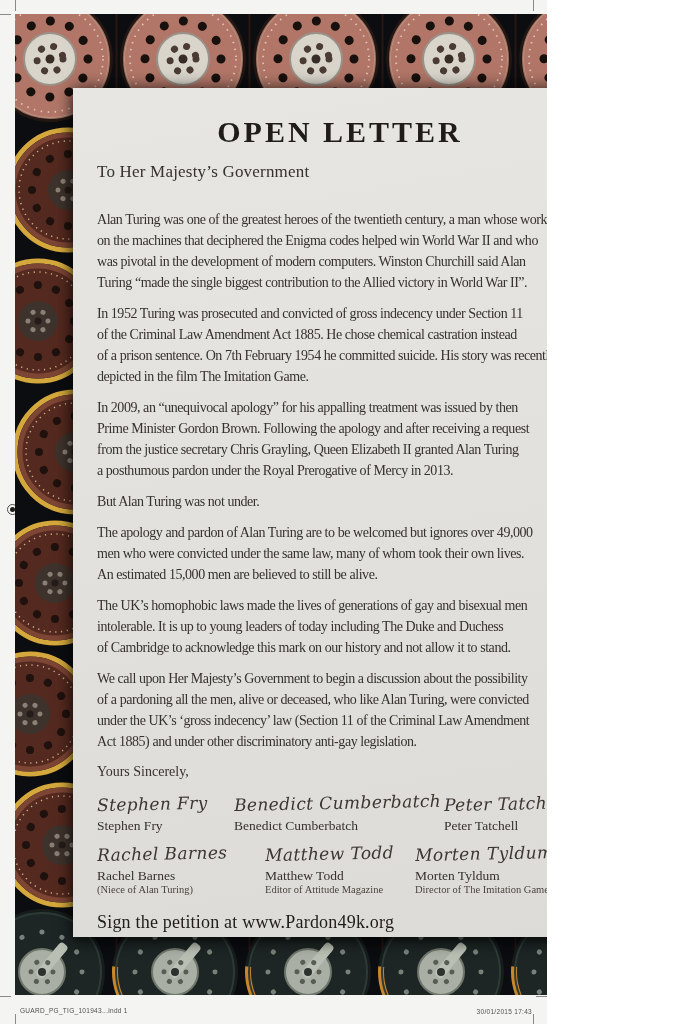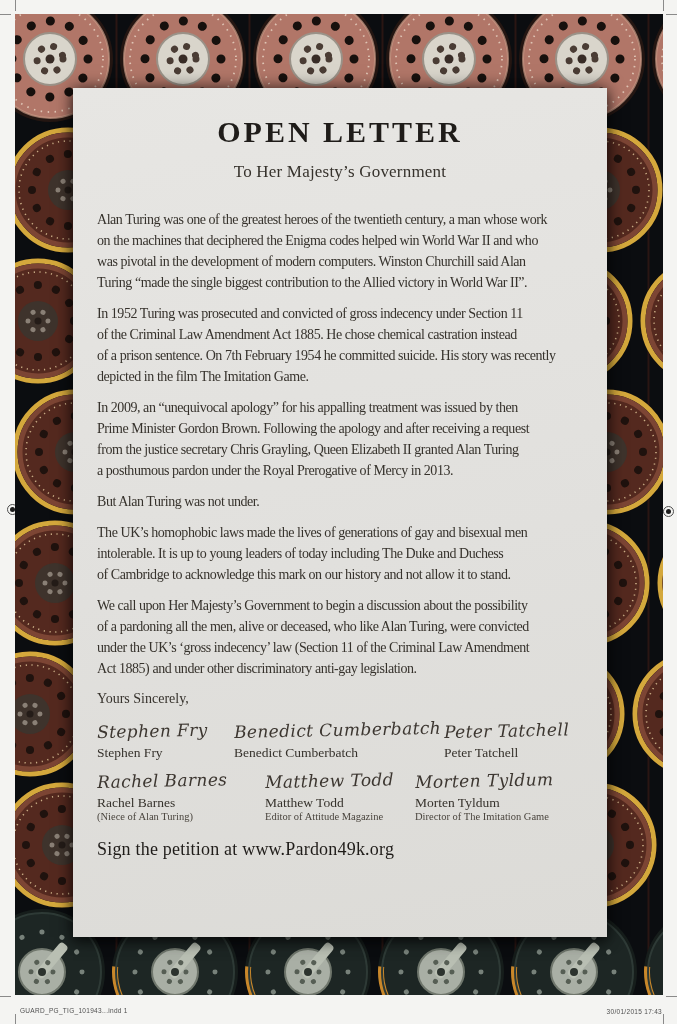--- a/index.html
+++ b/index.html
@@ -1,17 +1,17 @@
 <!DOCTYPE html>
 <html><head>
 <meta charset="utf-8">
 <style>
   html,body { margin:0; padding:0; background:#ffffff; }
   .page {
-    position:relative; width:677px; height:1024px; overflow:hidden;
+    position:relative; width:547px; height:1024px; overflow:hidden;
     background:#f4f4f2;
     font-family:"Liberation Serif", serif;
   }
   
   .mark { position:absolute; background:#8a8a8a; }
   .m-tl-h { left:0; top:14px; width:11px; height:1px; }
   .m-tl-v { left:15px; top:0; width:1px; height:11px; }
   .m-tr-h { right:0; top:14px; width:11px; height:1px; }
   .m-tr-v { right:13px; top:0; width:1px; height:11px; }
   .m-bl-h { left:0; top:996px; width:11px; height:1px; }
@@ -34,21 +34,21 @@
   
   .paper {
     position:absolute; left:73px; top:88px; width:534px; height:849px;
     box-sizing:border-box; padding:28px 24px 0;
     background:linear-gradient(170deg,#e7e6e3 0%, #e1e0dd 55%, #dcdbd7 100%);
     box-shadow:0 0 16px rgba(0,0,0,.6), 0 5px 12px rgba(0,0,0,.45);
     color:#36322c; overflow:hidden;
   }
   .title { margin:0; text-align:center; font-size:30px; line-height:32px;
            font-weight:700; letter-spacing:3px; color:#1f1c19; }
-  .salutation { margin:14px 0 0; font-size:17px; line-height:19px; letter-spacing:.2px;text-align:center; }
+  .salutation { margin:14px 0 0; font-size:17px; line-height:19px; letter-spacing:.2px; }
   .para { margin:28px 0 0; font-size:14px; line-height:21px; letter-spacing:-.45px;
           white-space:pre-line; }
   .para + .para { margin-top:10px; }
   .closing { margin:11px 0 0; font-size:14px; line-height:18px; }
   .sig-row { display:flex; margin-top:13px; align-items:flex-start; }
   .sig-row.second { margin-top:11px; }
   .col-a { width:137px; } .col-b { width:210px; } .col-c { flex:1; }
   .col-d { width:168px; } .col-e { width:150px; } .col-f { flex:1; }
   .sig-hand { font-family:"DejaVu Serif", serif; font-style:italic; font-size:17px;
               line-height:22px; color:#3c3630; letter-spacing:.4px; white-space:nowrap;
@@ -200,20 +200,23 @@
 Turing “made the single biggest contribution to the Allied victory in World War II”.</p>
     <p class="para">In 1952 Turing was prosecuted and convicted of gross indecency under Section 11
 of the Criminal Law Amendment Act 1885. He chose chemical castration instead
 of a prison sentence. On 7th February 1954 he committed suicide. His story was recently
 depicted in the film The Imitation Game.</p>
     <p class="para">In 2009, an “unequivocal apology” for his appalling treatment was issued by then
 Prime Minister Gordon Brown. Following the apology and after receiving a request
 from the justice secretary Chris Grayling, Queen Elizabeth II granted Alan Turing
 a posthumous pardon under the Royal Prerogative of Mercy in 2013.</p>
     <p class="para">But Alan Turing was not under.</p>
+    <p class="para">The apology and pardon of Alan Turing are to be welcomed but ignores over 49,000
+men who were convicted under the same law, many of whom took their own lives.
+An estimated 15,000 men are believed to still be alive.</p>
     <p class="para">The UK’s homophobic laws made the lives of generations of gay and bisexual men
 intolerable. It is up to young leaders of today including The Duke and Duchess
 of Cambridge to acknowledge this mark on our history and not allow it to stand.</p>
     <p class="para">We call upon Her Majesty’s Government to begin a discussion about the possibility
 of a pardoning all the men, alive or deceased, who like Alan Turing, were convicted
 under the UK’s ‘gross indecency’ law (Section 11 of the Criminal Law Amendment
 Act 1885) and under other discriminatory anti-gay legislation.</p>
 
     <p class="closing">Yours Sincerely,</p>
 

